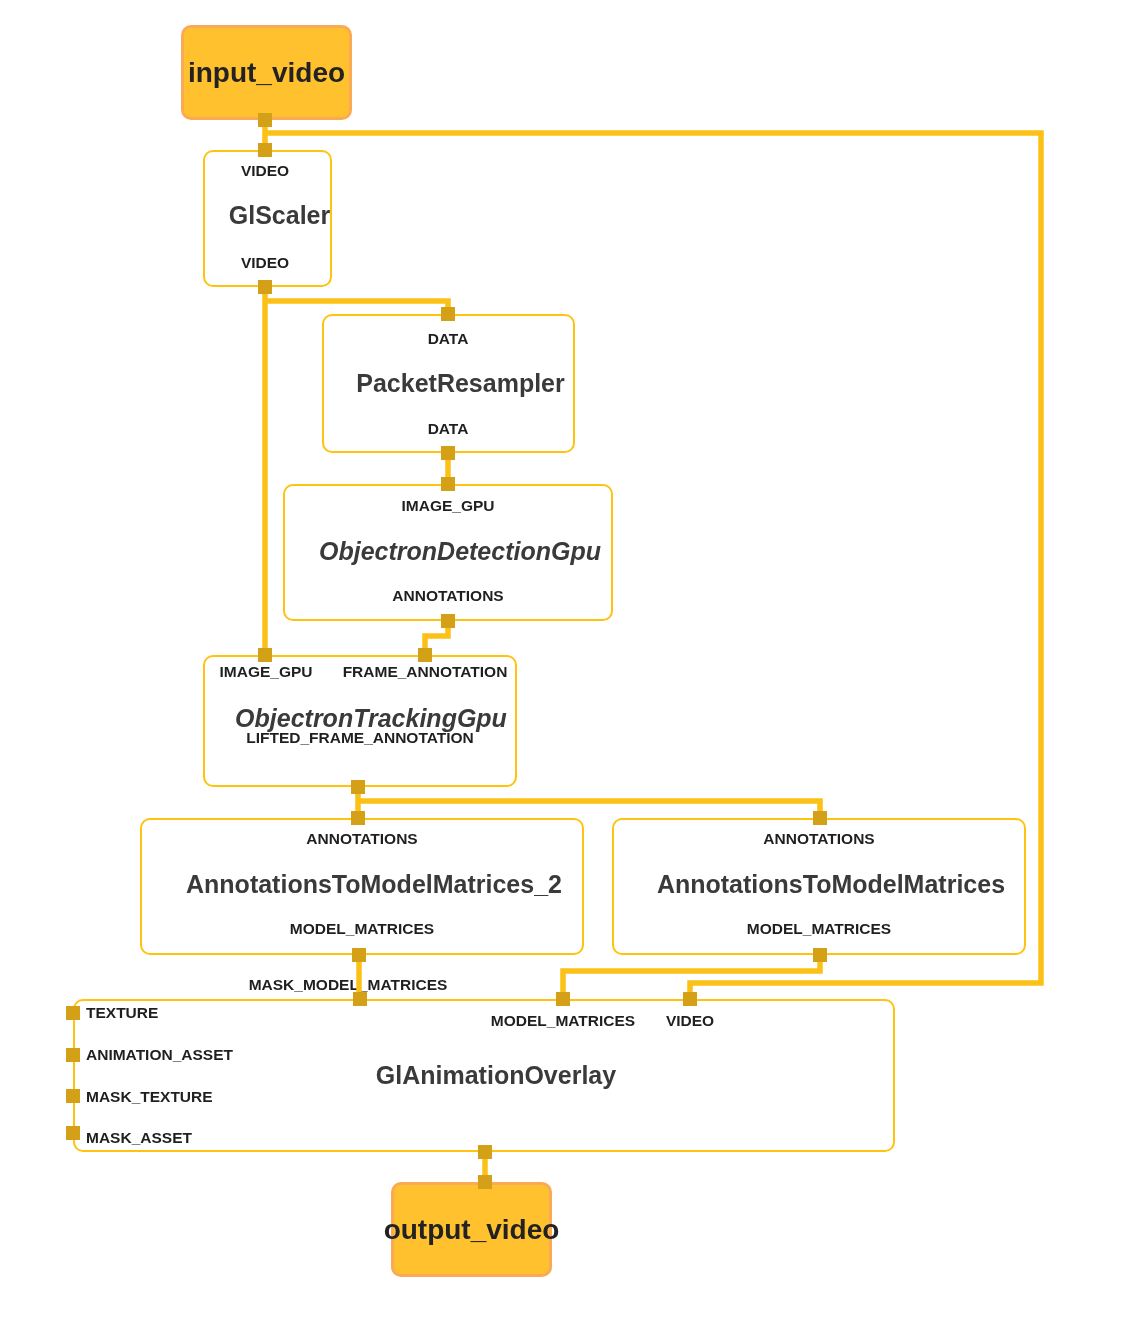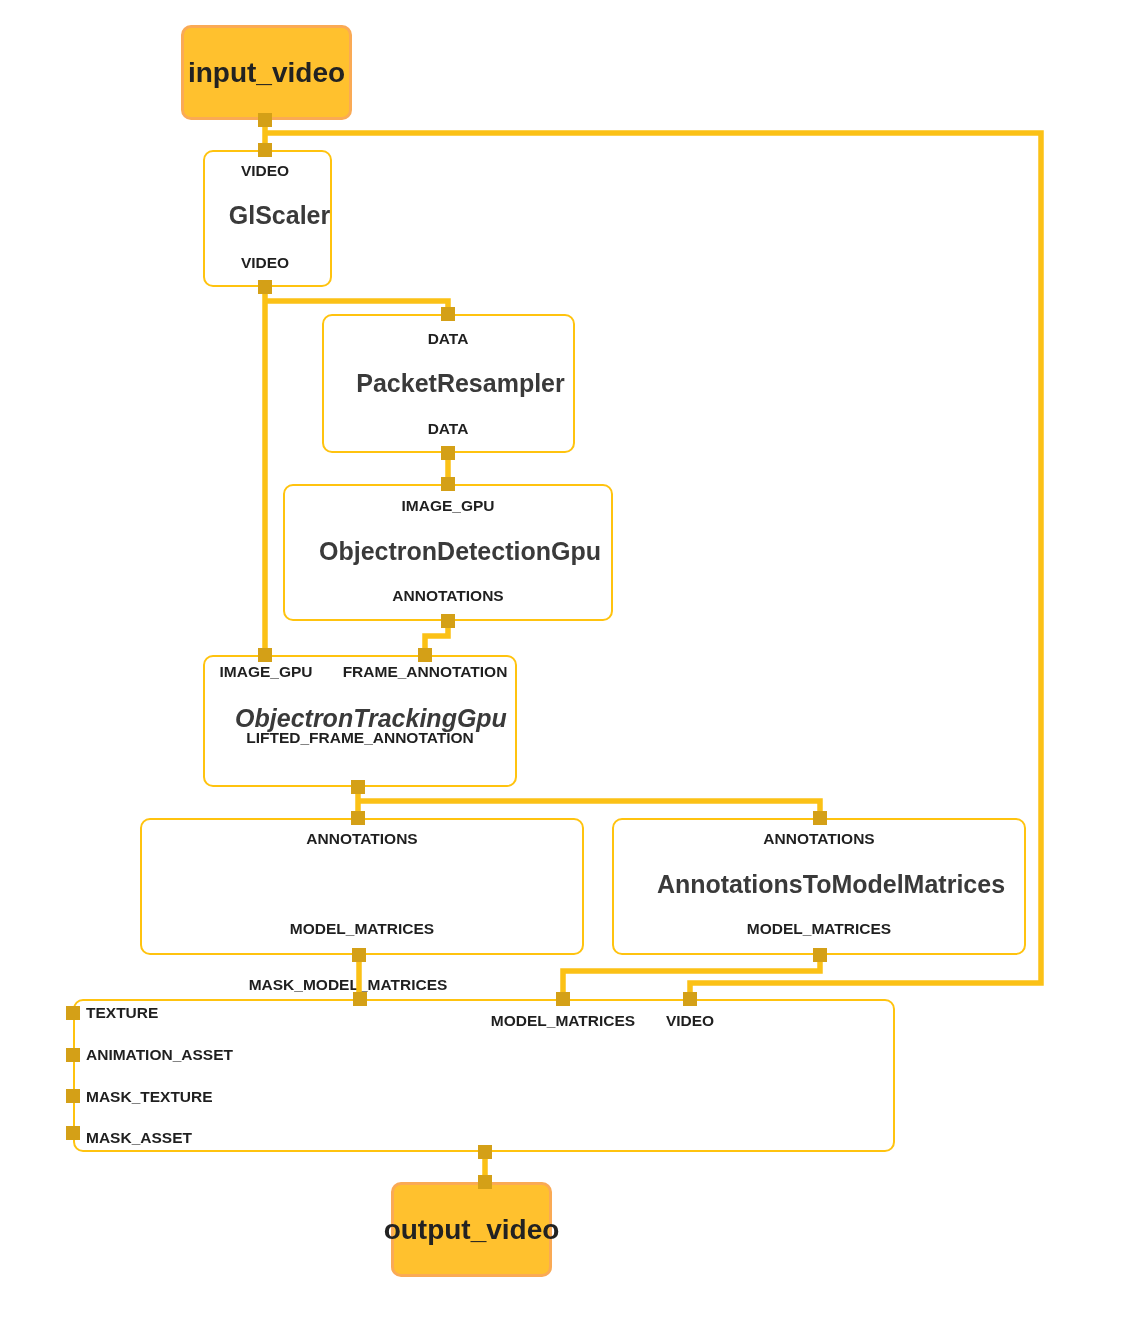--- a/index.html
+++ b/index.html
@@ -91,46 +91,48 @@
   <div class="node-title" style="left:203px; top:200px; width:129px;">GlScaler</div>
   <span class="port-label" style="left:265px; top:254px;">VIDEO</span>
 
   <div class="node" style="left:322px; top:314px; width:253px; height:139px;"></div>
   <span class="port-label" style="left:448px; top:330px;">DATA</span>
   <div class="node-title" style="left:322px; top:368px; width:253px;">PacketResampler</div>
   <span class="port-label" style="left:448px; top:420px;">DATA</span>
 
   <div class="node" style="left:283px; top:484px; width:330px; height:137px;"></div>
   <span class="port-label" style="left:448px; top:497px;">IMAGE_GPU</span>
-  <div class="node-title" style="left:283px; top:536px; width:330px;">ObjectronDetectionGpu</div>
+  <div class="node-title" style="left:283px; top:536px; width:330px;font-style:italic;">ObjectronDetectionGpu</div>
   <span class="port-label" style="left:448px; top:587px;">ANNOTATIONS</span>
 
   <div class="node" style="left:203px; top:655px; width:314px; height:132px;"></div>
   <span class="port-label" style="left:266px; top:663px;">IMAGE_GPU</span>
   <span class="port-label" style="left:425px; top:663px;">FRAME_ANNOTATION</span>
   <div class="node-title" style="left:202px; top:703px; width:314px;font-style:italic;">ObjectronTrackingGpu</div>
   <span class="port-label" style="left:360px; top:729px;text-align:center;">LIFTED_FRAME_ANNOTATION</span>
 
   <div class="node" style="left:140px; top:818px; width:444px; height:137px;"></div>
   <span class="port-label" style="left:362px; top:830px;">ANNOTATIONS</span>
+  <div class="node-title" style="left:140px; top:869px; width:444px;">AnnotationsToModelMatrices_2</div>
   <span class="port-label" style="left:362px; top:920px;">MODEL_MATRICES</span>
 
   <div class="node" style="left:612px; top:818px; width:414px; height:137px;"></div>
   <span class="port-label" style="left:819px; top:830px;">ANNOTATIONS</span>
   <div class="node-title" style="left:612px; top:869px; width:414px;">AnnotationsToModelMatrices</div>
   <span class="port-label" style="left:819px; top:920px;">MODEL_MATRICES</span>
 
   <div class="node" style="left:73px; top:999px; width:822px; height:153px;"></div>
   <span class="port-label" style="left:348px; top:976px;text-align:right;">MASK_MODEL_MATRICES</span>
   <span class="port-label" style="left:563px; top:1012px;">MODEL_MATRICES</span>
   <span class="port-label" style="left:690px; top:1012px;">VIDEO</span>
   <span class="port-label left-align" style="left:86px; top:1004px;">TEXTURE</span>
   <span class="port-label left-align" style="left:86px; top:1046px;">ANIMATION_ASSET</span>
   <span class="port-label left-align" style="left:86px; top:1088px;">MASK_TEXTURE</span>
   <span class="port-label left-align" style="left:86px; top:1129px;">MASK_ASSET</span>
+  <div class="node-title" style="left:73px; top:1060px; width:822px;">GlAnimationOverlay</div>
 
   <div class="io-node" style="left:391px; top:1182px; width:161px; height:95px;">
     <span>output_video</span>
   </div>
 
   <svg class="wires" viewBox="0 0 1128 1344">
 
     <path class="wire" d="M265 114 L265 152"></path>
 
     <path class="wire" d="M265 133 L1041 133 L1041 983 L690 983 L690 1001"></path>

